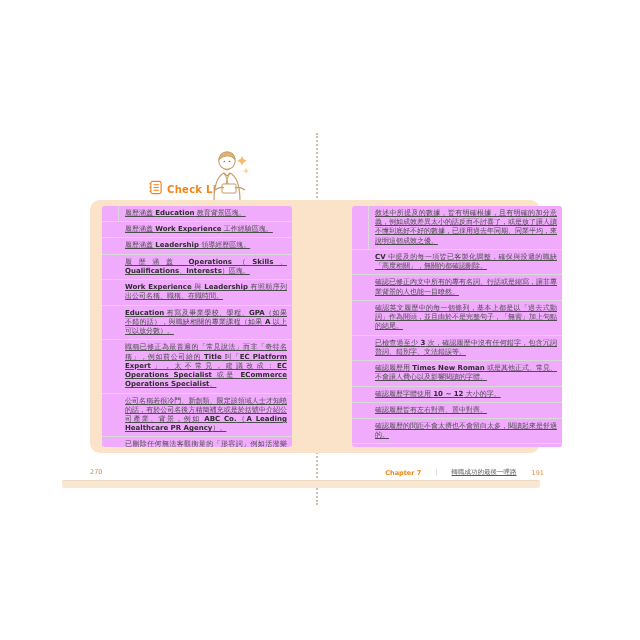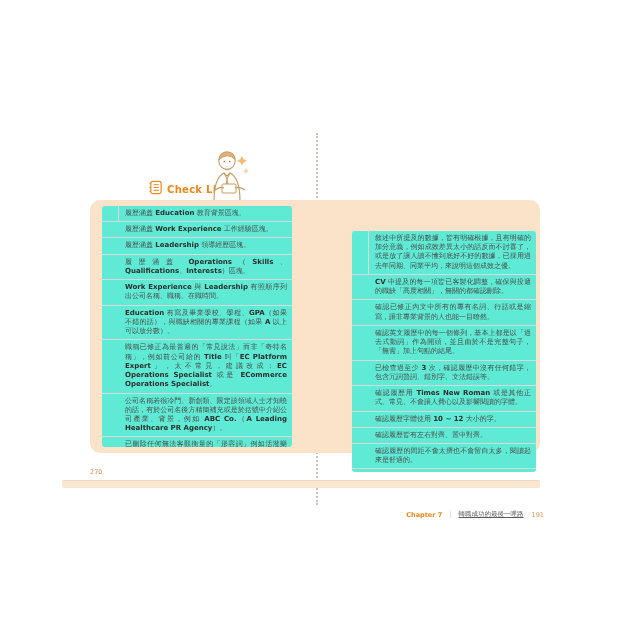--- a/index.html
+++ b/index.html
@@ -35,45 +35,44 @@
   .illustration{position:absolute;left:202px;top:146px;}
 
   
   .band{
     position:absolute;left:90px;top:200px;width:450px;height:253px;
     background:var(--panel);border-radius:10px;
   }
 
   
   .tbl{
-    position:absolute;top:206px;background:#5eead4;border-radius:3px;
-    max-height:241px;overflow:hidden;
+    position:absolute;top:206px;background:#f0abfc;border-radius:3px;
+    max-height:241px;overflow:hidden;text-decoration:underline;
   }
   .tbl-left{left:102px;width:190px;}
-  .tbl-right{left:352px;width:184px;margin-top:25px;}
+  .tbl-right{left:352px;width:210px;}
   .row{display:flex;align-items:stretch;}
   .row + .row{border-top:1px solid var(--line);align-items:flex-end;}
   .chk{
     width:16px;flex:0 0 16px;border-right:1px solid var(--line);
   }
   .txt{
     flex:1;padding:3px 5px 3px 6px;
     font-size:7px;line-height:1.32;color:var(--ink);
     text-align:justify;word-break:break-word;
   }
   .txt b{color:var(--ink-bold);}
 
   
   .footer-left{
     position:absolute;left:90px;top:468px;font-size:6.5px;color:var(--pagenum);
   }
   .footer-right{
-    position:absolute;right:96px;top:468px;display:flex;align-items:center;gap:5px;
+    position:absolute;right:96px;top:468px;display:flex;align-items:center;gap:12px;
     font-size:6.5px;
-    margin-top:42px;
   }
   .footer-right .chapter{color:var(--accent);font-weight:bold;}
   .footer-right .divider{color:#B5B5B5;}
   .footer-right .chapter-title{color:#5A5A5A;text-decoration:underline;}
   .footer-right .pagenum{color:var(--pagenum);margin-left:3px;text-align:center;}
 
   
   .page-edge{
     position:absolute;left:62px;top:480px;width:478px;height:7px;
     background:var(--band);border-top:1px solid #EFD9BE;border-radius:2px;

